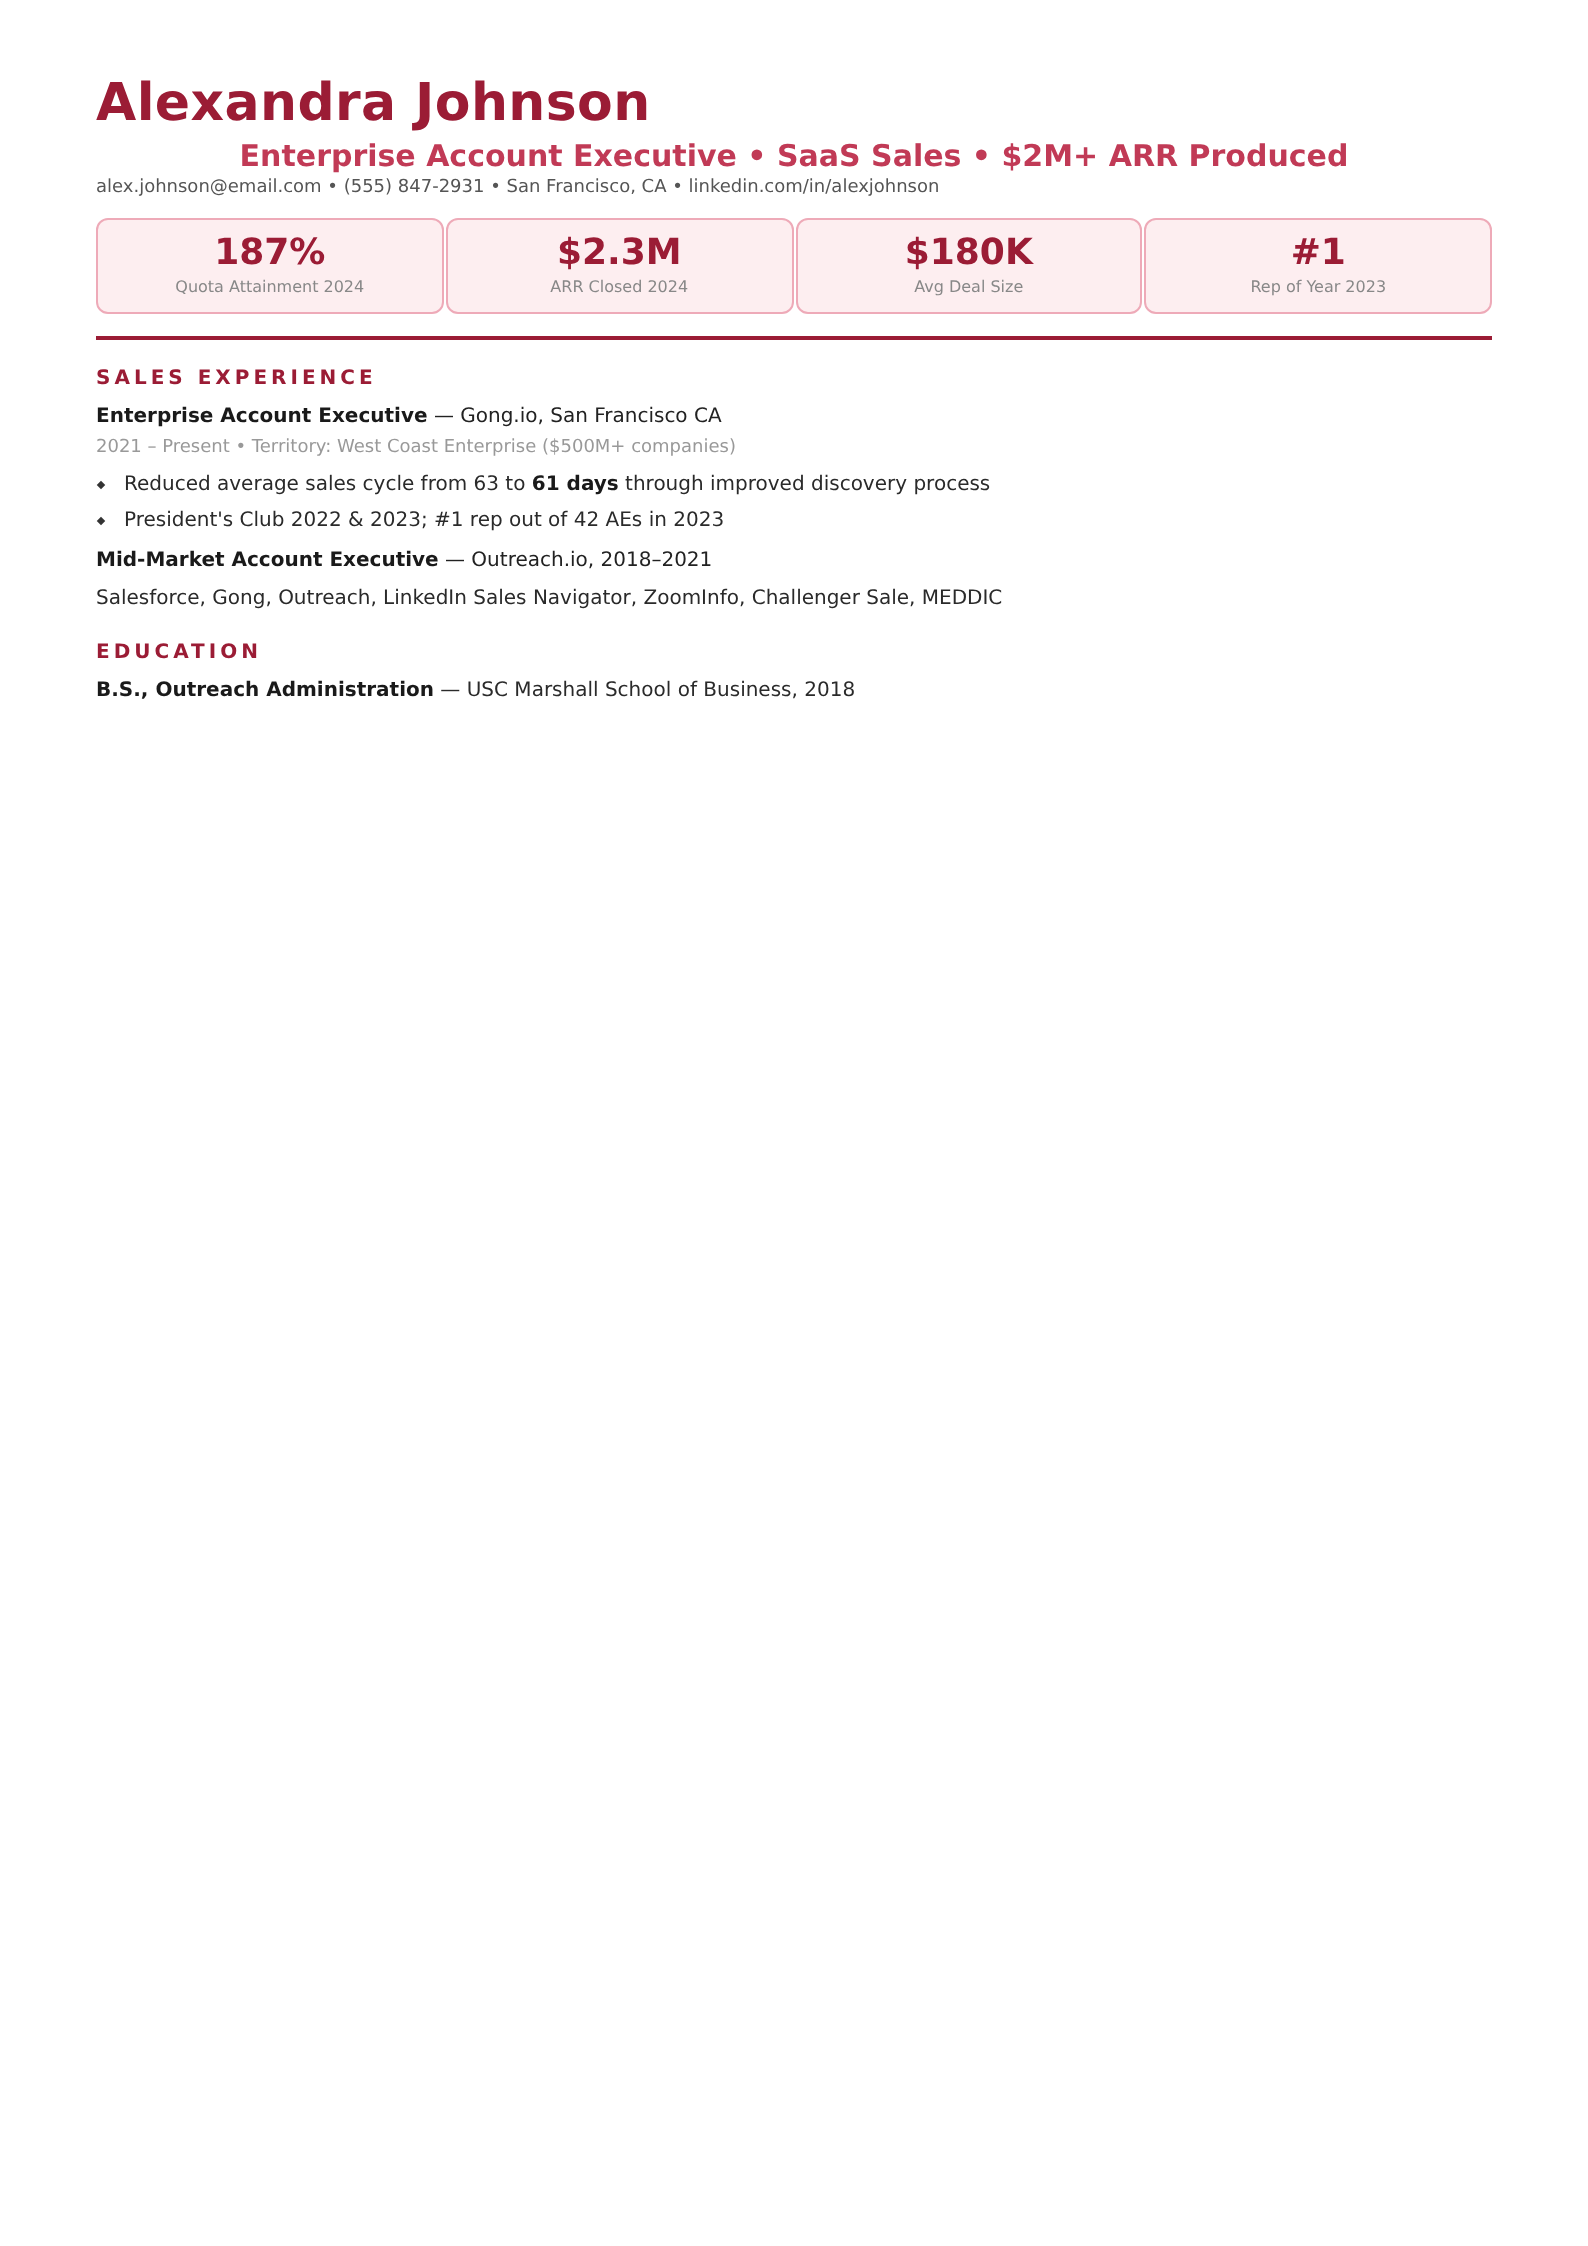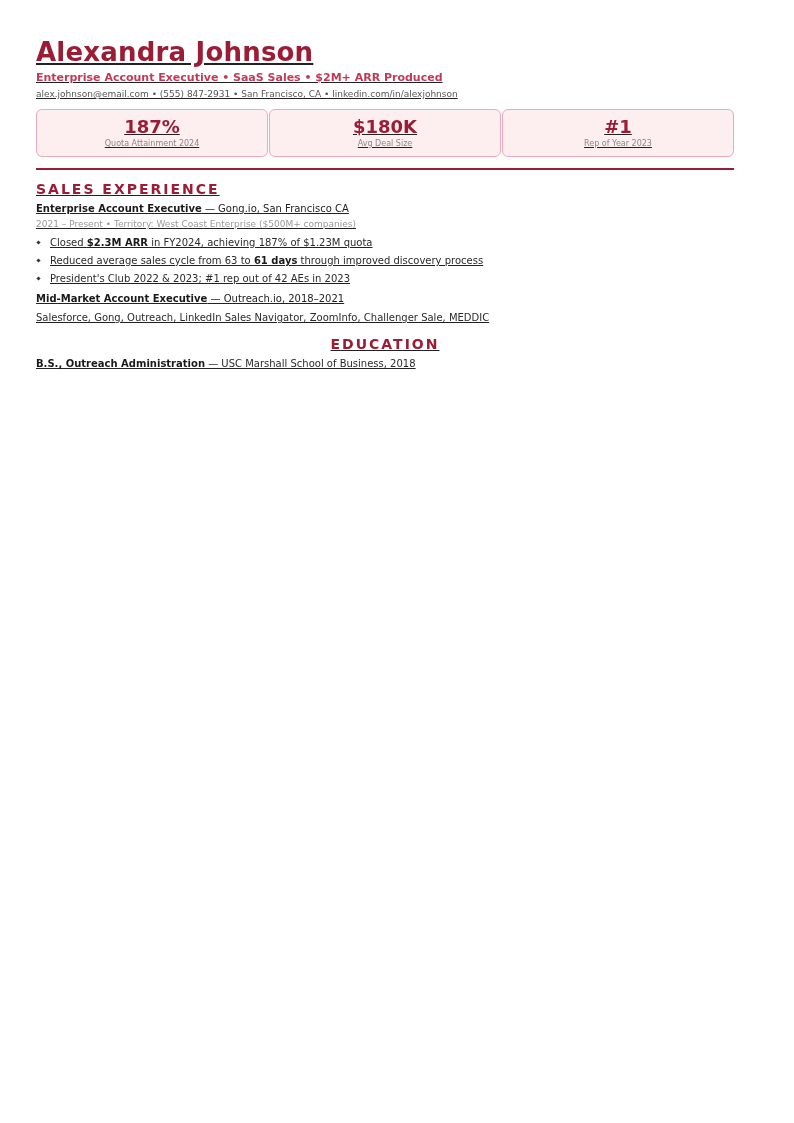--- a/index.html
+++ b/index.html
@@ -2,28 +2,29 @@
 <html><head>
   <meta charset="utf-8">
   <style>
     * { box-sizing: border-box; margin: 0; padding: 0; }
     html, body { width: 794px; height: 1123px; background: #ffffff; }
     body {
       font-family: "DejaVu Sans", sans-serif;
       color: #222222;
       position: relative;
     }
-    .page { position: absolute; left: 36px; top: 36px; width: 698px; text-decoration: underline; }
+    .page { position: absolute; left: 48px; top: 36px; width: 698px; }
     .name {
       font-size: 26px; font-weight: bold; color: #9b1c35;
       line-height: 32px; letter-spacing: 0.2px;
     }
     .tagline {
-      margin-top: 3px; font-size: 11px; font-weight: bold; color: #c13a56;
+      margin-top: 3px; font-size: 15px; font-weight: bold; color: #c13a56;
       line-height: 14px;
+      text-align: center;
     }
     .contact {
       margin-top: 3px; font-size: 9px; color: #555555; line-height: 12px;
     }
     .stats {
       margin-top: 9px; display: flex; gap: 1px; height: 48px;
     }
     .stat {
       flex: 1; background: #fdeef0; border: 1px solid #eeaab8; border-radius: 6px;
       text-align: center; padding-top: 7px;
@@ -31,78 +32,81 @@
     .stat-value {
       font-size: 18px; font-weight: bold; color: #9b1c35; line-height: 20px;
     }
     .stat-label {
       font-size: 8px; color: #888888; line-height: 11px; margin-top: 1px;
     }
     .divider {
       margin-top: 11px; height: 2px; background: #9b1c35; width: 698px;
     }
     .section-title {
-      font-size: 14px; font-weight: bold; color: #9b1c35; letter-spacing: 2px;
+      font-size: 10px; font-weight: bold; color: #9b1c35; letter-spacing: 2px;
       line-height: 13px;
     }
     .sec-exp { margin-top: 13px; }
     .job-title-line { font-size: 10px; line-height: 13px; color: #222; }
     .job-title-line b { font-weight: bold; color: #1a1a1a; }
     .job1 { margin-top: 6px; }
     .job-meta { margin-top: 3px; font-size: 9px; color: #999999; line-height: 12px; }
     .bullets { list-style: none; margin-top: 6px; }
     .bullets li {
       position: relative; padding-left: 14px; font-size: 10px; line-height: 13px;
       margin-bottom: 5px; color: #2a2a2a;
     }
     .bullets li .dot {
       position: absolute; left: 1px; top: 5px; width: 3px; height: 3px;
       background: #333; transform: rotate(45deg);
     }
     .bullets li b { font-weight: bold; color: #1a1a1a; }
     .job2 { margin-top: 7px; }
     .sec-skills { margin-top: 8px; }
     .skills-text { margin-top: 6px; font-size: 10px; line-height: 13px; color: #2a2a2a; }
-    .sec-edu { margin-top: 14px; text-align: center; }
+    .sec-edu { margin-top: 14px; }
     .edu-line { margin-top: 6px; font-size: 10px; line-height: 13px; color: #2a2a2a; }
     .edu-line b { font-weight: bold; color: #1a1a1a; }
   </style>
 </head>
 <body>
 
 <div class="page">
   <div class="name">Alexandra Johnson</div>
   <div class="tagline">Enterprise Account Executive • SaaS Sales • $2M+ ARR Produced</div>
   <div class="contact">alex.johnson@email.com • (555) 847-2931 • San Francisco, CA • linkedin.com/in/alexjohnson</div>
 
   <div class="stats">
     <div class="stat">
       <div class="stat-value">187%</div>
       <div class="stat-label">Quota Attainment 2024</div>
+    </div>
+    <div class="stat">
+      <div class="stat-value">$2.3M</div>
+      <div class="stat-label">ARR Closed 2024</div>
     </div>
     <div class="stat">
       <div class="stat-value">$180K</div>
       <div class="stat-label">Avg Deal Size</div>
     </div>
     <div class="stat">
       <div class="stat-value">#1</div>
       <div class="stat-label">Rep of Year 2023</div>
     </div>
   </div>
 
   <div class="divider"></div>
 
   <div class="section-title sec-exp">SALES EXPERIENCE</div>
 
   <div class="job-title-line job1">
     <b>Enterprise Account Executive</b><span> — Gong.io, San Francisco CA</span>
   </div>
   <div class="job-meta">2021 – Present • Territory: West Coast Enterprise ($500M+ companies)</div>
   <ul class="bullets">
-    <li><span class="dot"></span><span>Closed </span><b>$2.3M ARR</b><span> in FY2024, achieving 187% of $1.23M quota</span></li>
     <li><span class="dot"></span><span>Reduced average sales cycle from 63 to </span><b>61 days</b><span> through improved discovery process</span></li>
     <li><span class="dot"></span><span>President's Club 2022 &amp; 2023; #1 rep out of 42 AEs in 2023</span><b></b><span></span></li>
   </ul>
 
   <div class="job-title-line job2">
     <b>Mid-Market Account Executive</b><span> — Outreach.io, 2018–2021</span>
   </div>
 
   <div class="skills-text">Salesforce, Gong, Outreach, LinkedIn Sales Navigator, ZoomInfo, Challenger Sale, MEDDIC</div>
 

